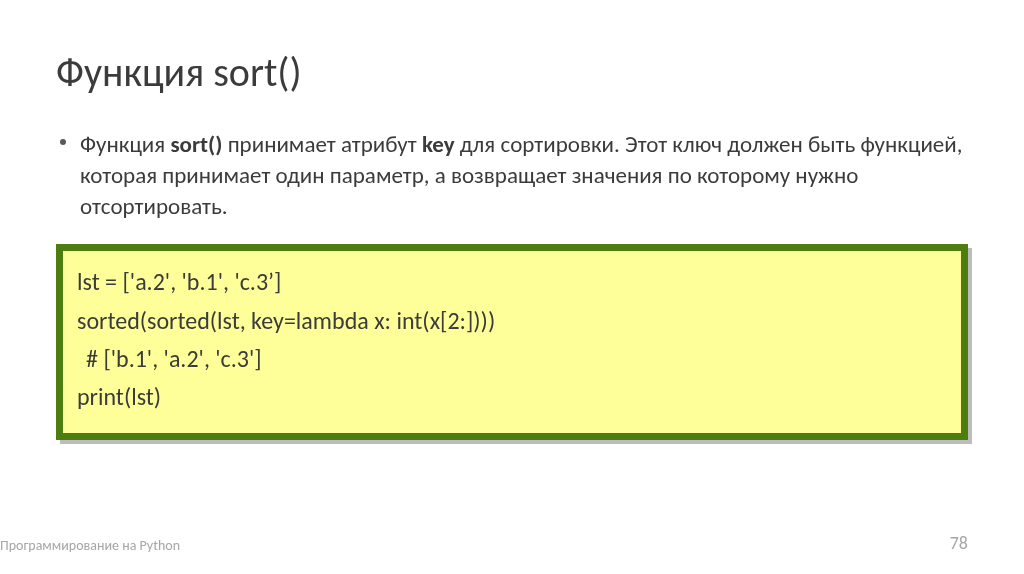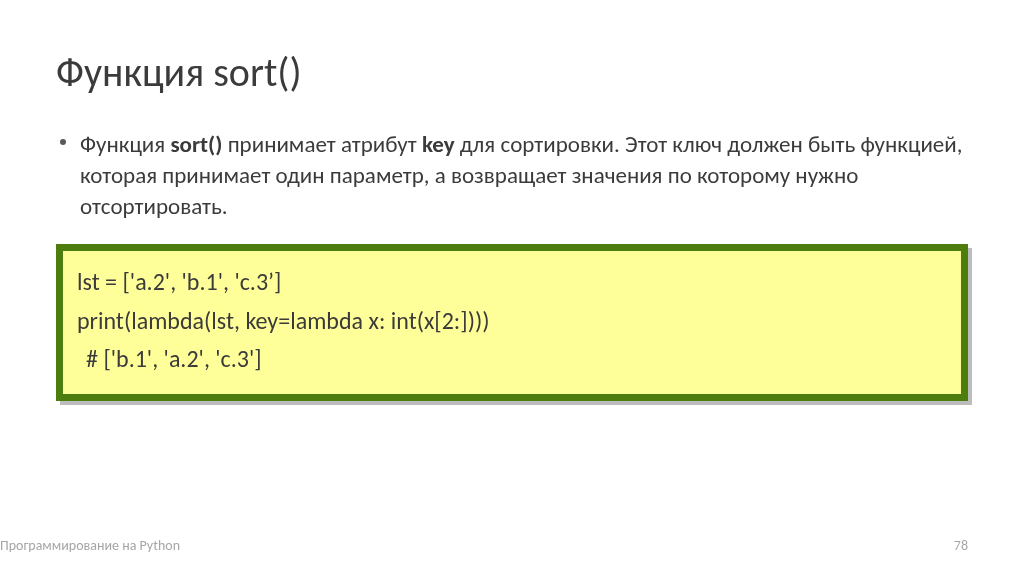--- a/index.html
+++ b/index.html
@@ -9,42 +9,43 @@
   .bullet-block { position: relative; padding-left: 24px; margin-bottom: 22px; }
   .bullet-dot { position: absolute; left: 4px; top: 10px; width: 6px; height: 6px; border-radius: 50%; background: #595959; }
   .bullet-text { font-size: 23px; line-height: 1.35; color: #3b3b3b; }
   .code-box-wrap { position: relative; margin-top: 6px; }
   .code-shadow { position: absolute; top: 4px; left: 4px; right: -4px; bottom: -4px; background: #bdbdbd; }
   .code-box { position: relative; background: #ffff99; border: 7px solid #4d7c0f; padding: 12px 14px 16px 14px; }
   .code-line { font-size: 24px; line-height: 1.6; color: #3b3b3b; font-family: Calibri, "Segoe UI", Arial, sans-serif; }
   .code-bold { font-weight: 400; margin-left: 9px; }
   .footer { position: absolute; bottom: 20px; left: 0; right: 0; }
   .footer-text { text-align: left; font-size: 14px; color: #a6a6a6; }
-  .page-num { position: absolute; right: 56px; bottom: 20px; font-size: 14px; color: #a6a6a6; }
+  .page-num { position: absolute; right: 56px; bottom: 20px; font-size: 18px; color: #a6a6a6; }
 </style>
 </head>
 <body>
 
 <div class="slide">
 
   <h1 class="title">Функция sort()</h1>
 
   <div class="bullet-block">
     <div class="bullet-dot"></div>
     <div class="bullet-text">
       <span>Функция </span><b>sort()</b><span> принимает атрибут </span><b>key</b><span> для сортировки. Этот ключ должен быть функцией, которая принимает один параметр, а возвращает значения по которому нужно отсортировать.</span>
     </div>
   </div>
 
   <div class="code-box-wrap">
     <div class="code-shadow"></div>
     <div class="code-box">
       <div class="code-line">lst = ['a.2', 'b.1', 'c.3’]</div>
-      <div class="code-line">print(lambda(lst, key=lambda x: int(x[2:])))</div>
+      <div class="code-line">sorted(sorted(lst, key=lambda x: int(x[2:])))</div>
       <div class="code-line code-bold"># ['b.1', 'a.2', 'c.3']</div>
+      <div class="code-line">print(lst)</div>
     </div>
   </div>
 
   <div class="footer">
     <div class="footer-text">Программирование на Python</div>
   </div>
   <div class="page-num">78</div>
 
 </div>
 

